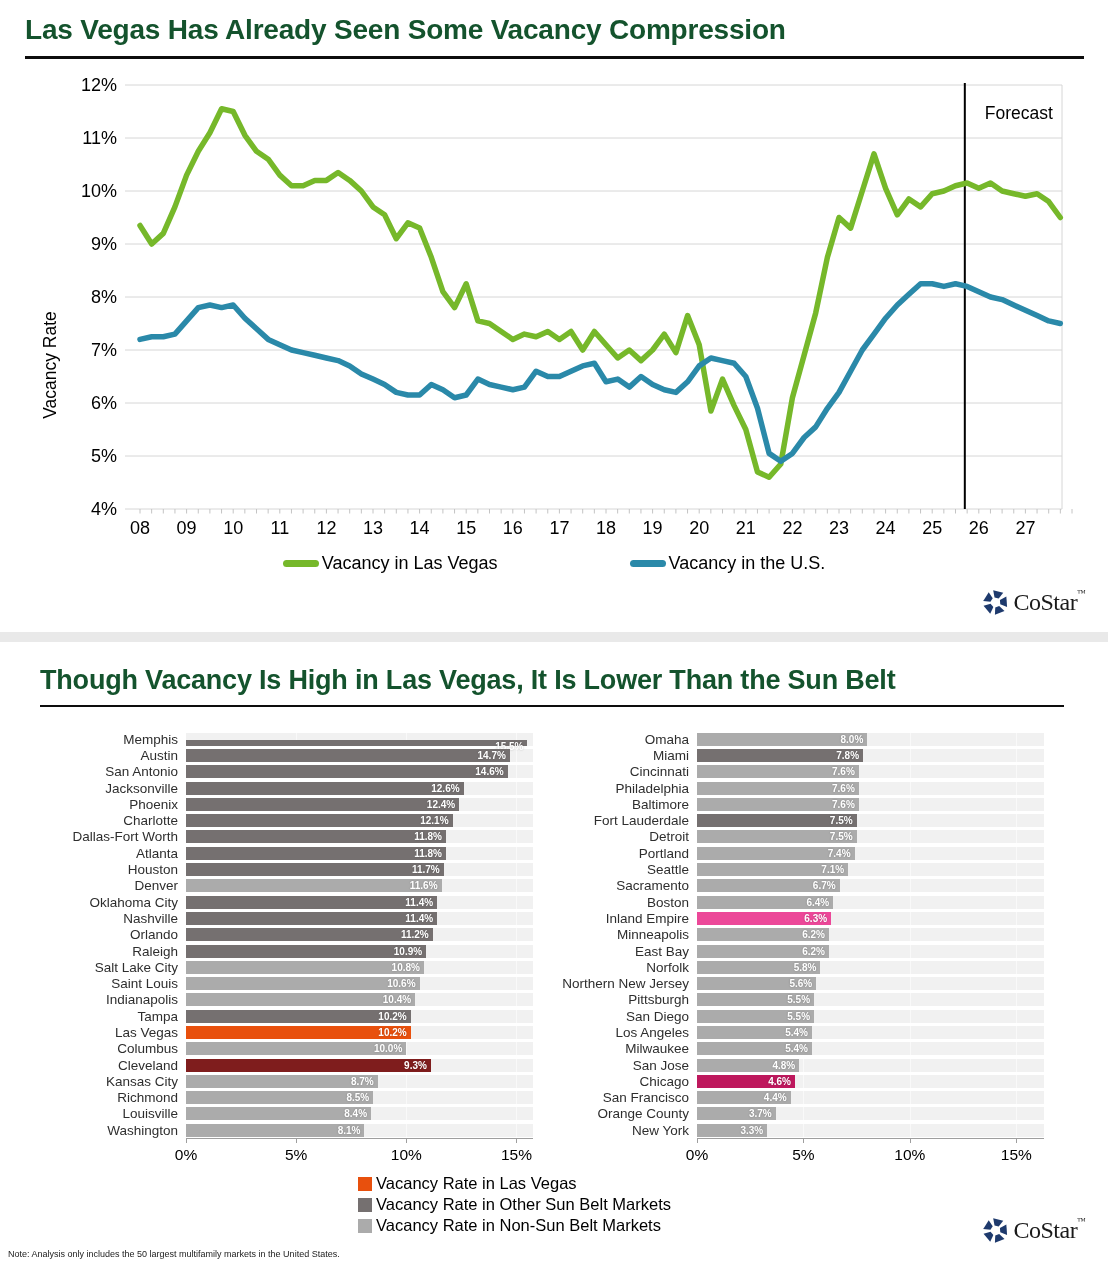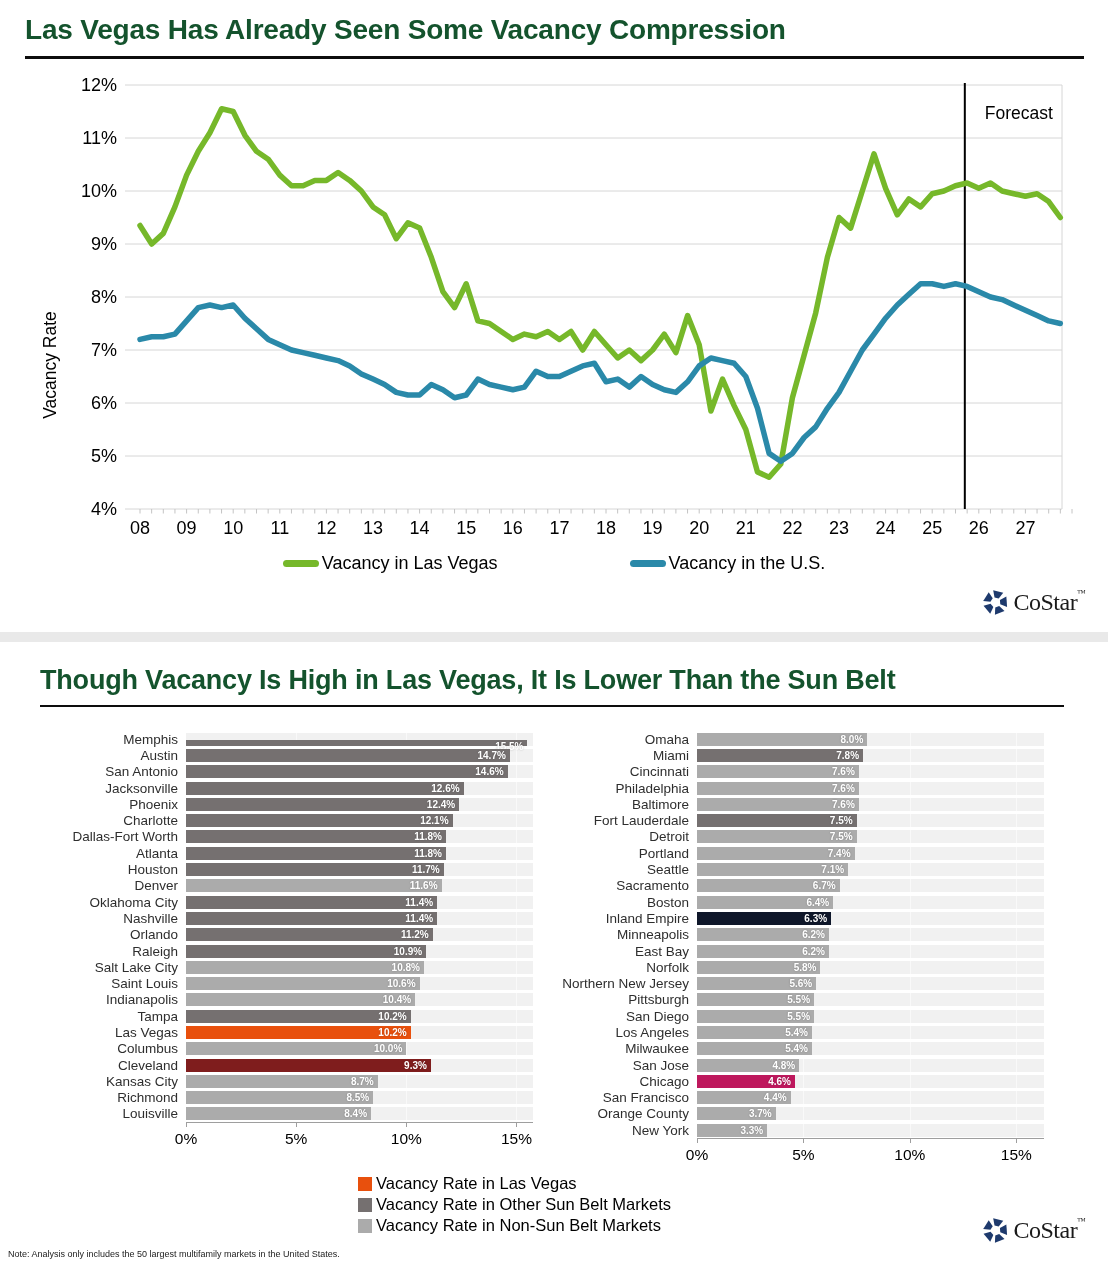--- a/index.html
+++ b/index.html
@@ -433,20 +433,28 @@
             </div>
           </div>
           <div class="brow">
             <div class="rlabel">Louisville</div>
             <div class="track">
               <div class="fill" style="width: 53.3333%; background: rgb(171, 171, 171);">
                 <span class="bval">8.4%</span>
               </div>
             </div>
           </div>
+          <div class="brow">
+            <div class="rlabel">Washington</div>
+            <div class="track">
+              <div class="fill" style="width: 51.4286%; background: rgb(171, 171, 171);">
+                <span class="bval">8.1%</span>
+              </div>
+            </div>
+          </div>
           <div class="grid" style="left: 268.159px;"></div>
           <div class="grid" style="left: 378.317px;"></div>
           <div class="grid" style="left: 488.476px;"></div>
         </div>
         <div class="axis">
           <div class="atick" style="left: 0%;"></div>
           <div class="atlabel" style="left: 0%;">0%</div>
           <div class="atick" style="left: 31.746%;"></div>
           <div class="atlabel" style="left: 31.746%;">5%</div>
           <div class="atick" style="left: 63.4921%;"></div>
@@ -541,21 +549,21 @@
             <div class="rlabel">Boston</div>
             <div class="track">
               <div class="fill" style="width: 39.2638%; background: rgb(171, 171, 171);">
                 <span class="bval">6.4%</span>
               </div>
             </div>
           </div>
           <div class="brow">
             <div class="rlabel">Inland Empire</div>
             <div class="track">
-              <div class="fill" style="width: 38.6503%; background: #0f172a;">
+              <div class="fill" style="width: 38.6503%; background: #ec4899;">
                 <span class="bval">6.3%</span>
               </div>
             </div>
           </div>
           <div class="brow">
             <div class="rlabel">Minneapolis</div>
             <div class="track">
               <div class="fill" style="width: 38.0368%; background: rgb(171, 171, 171);">
                 <span class="bval">6.2%</span>
               </div>

